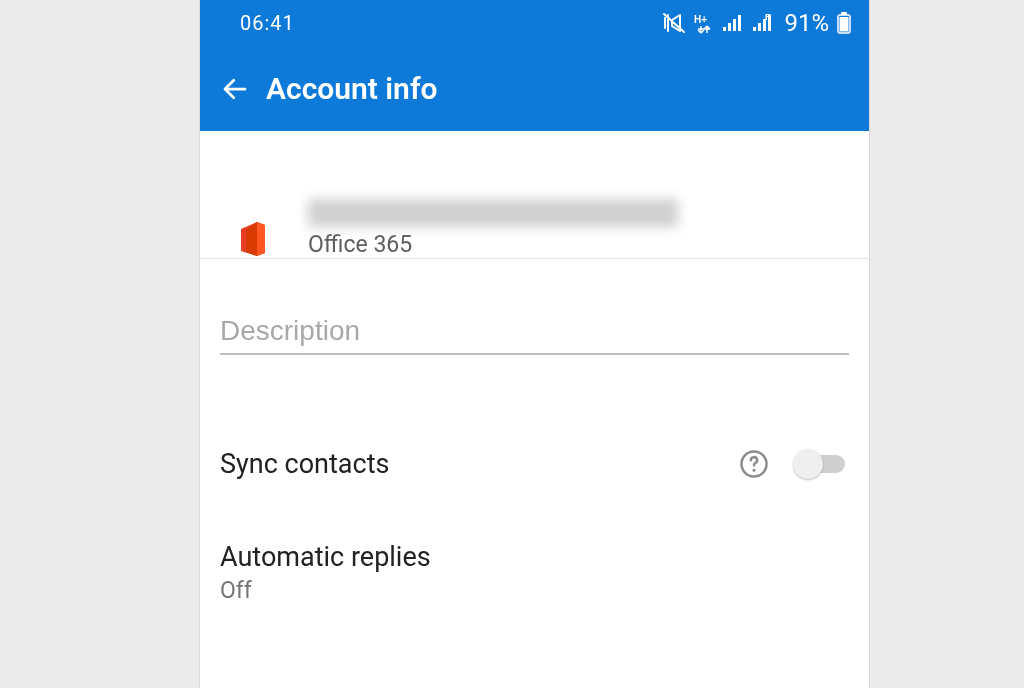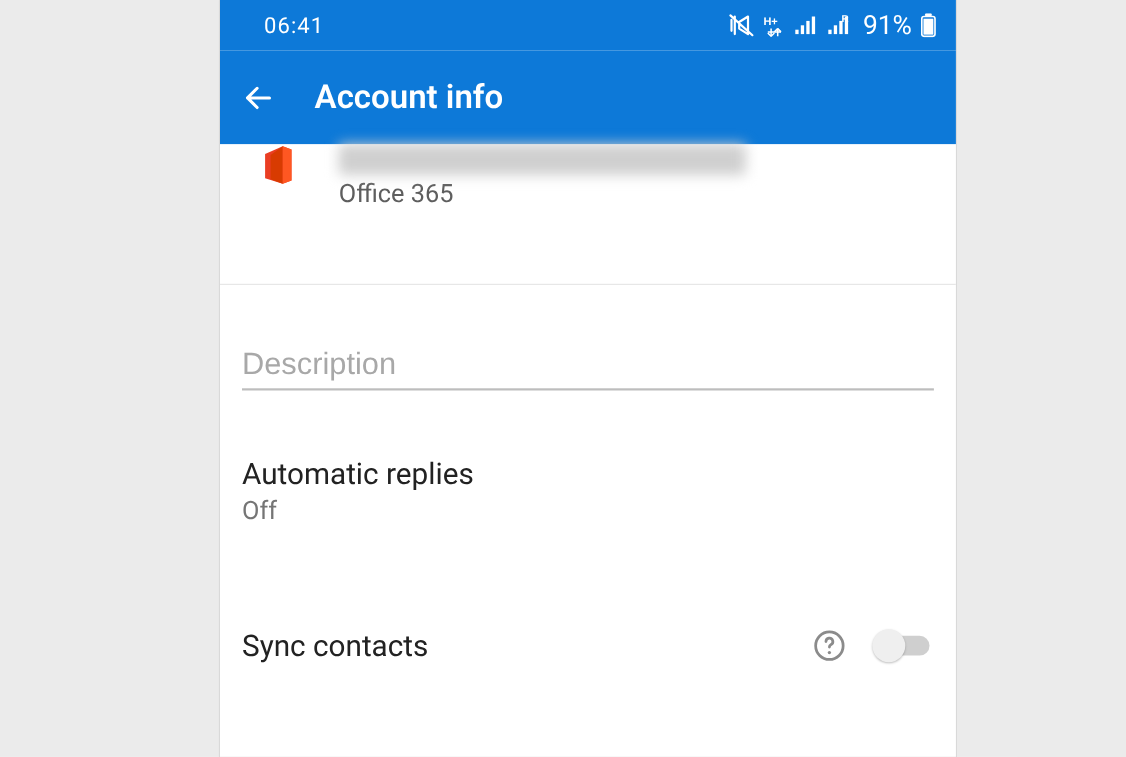--- a/index.html
+++ b/index.html
@@ -37,36 +37,36 @@
   .status-bar svg { display:block; }
   .status-bar .batt-pct { font-size: 24px; }
   
   .app-bar {
     height: 85px;
     background: #0d79d8;
     color: #ffffff;
     display: flex;
     align-items: center;
     padding: 0 20px;
-    gap: 36px;
+    gap: 16px;
   }
   .app-bar .back {
     width: 30px; height: 30px;
     display:flex; align-items:center; justify-content:center;
     cursor:pointer;
   }
   .app-bar .title {
     font-size: 30px;
     font-weight: 600;
   }
   
   .account-row {
     height: 128px;
     display: flex;
-    align-items: flex-start;
+    align-items: flex-end;
     padding: 0 18px 0 34px;
     gap: 36px;
     border-bottom: 1px solid #e5e5e5;
   }
   .account-row .icon-wrap {
     width: 38px; height: 38px;
     display:flex; align-items:center; justify-content:center;
   }
   .account-row .txt { display:flex; flex-direction:column; gap:4px; }
   .account-row .email-blur {
@@ -213,38 +213,38 @@
       <div class="type">Office 365</div>
     </div>
   </div>
 
   <div class="body">
 
     <div class="desc-field">
       <input type="text" placeholder="Description" style="">
     </div>
 
-    <div class="row">
-      <div class="labels">
-        <div class="label">Automatic replies</div>
-        <div class="sub">Off</div>
-      </div>
-    </div>
-
     <div class="row sync">
       <div class="labels">
         <div class="label">Sync contacts</div>
       </div>
       <div class="help">
         <svg width="30" height="30" viewBox="0 0 24 24" fill="none">
           <circle cx="12" cy="12" r="10" stroke="#8b8b8b" stroke-width="2"></circle>
           <path d="M9.5 9a2.5 2.5 0 1 1 3.5 2.3c-.8.4-1 .9-1 1.7" stroke="#8b8b8b" stroke-width="2" stroke-linecap="round"></path>
           <circle cx="12" cy="17" r="1.2" fill="#8b8b8b"></circle>
         </svg>
       </div>
       <div class="switch">
         <div class="switch-track"></div>
         <div class="switch-thumb"></div>
       </div>
     </div>
+
+    <div class="row">
+      <div class="labels">
+        <div class="label">Automatic replies</div>
+        <div class="sub">Off</div>
+      </div>
+    </div>
   </div>
 
 </div>
 
 </body></html>

